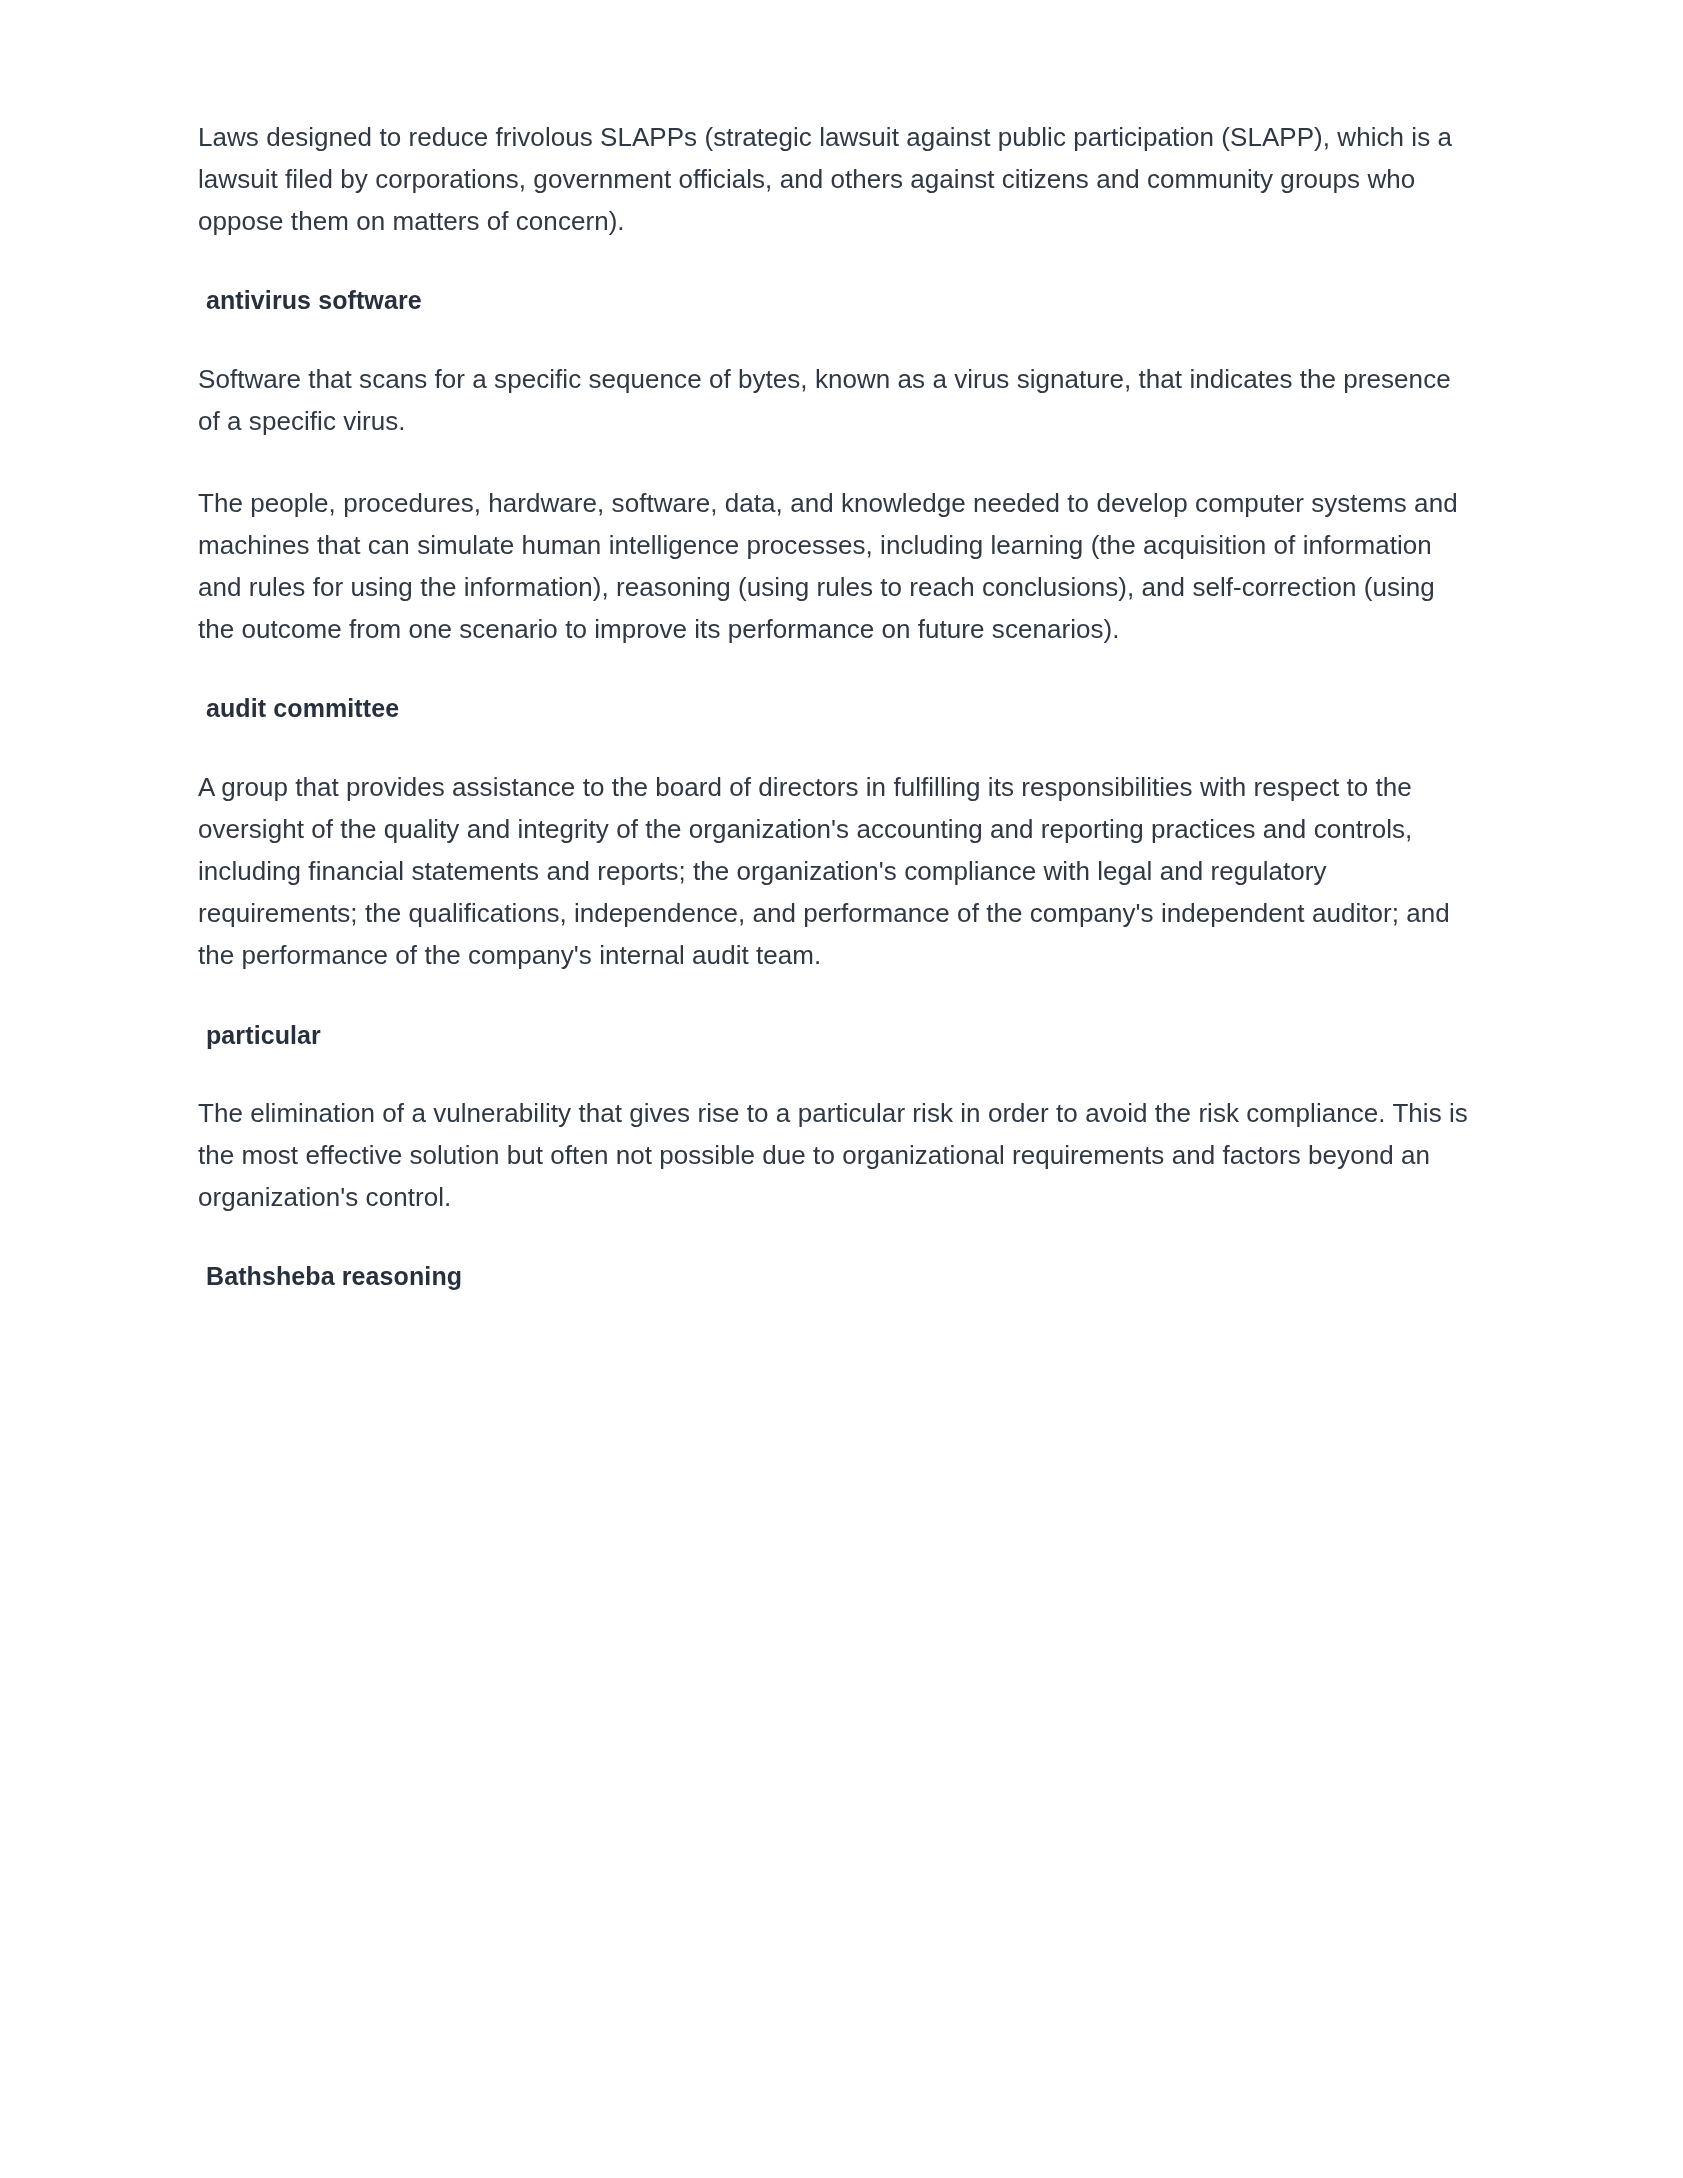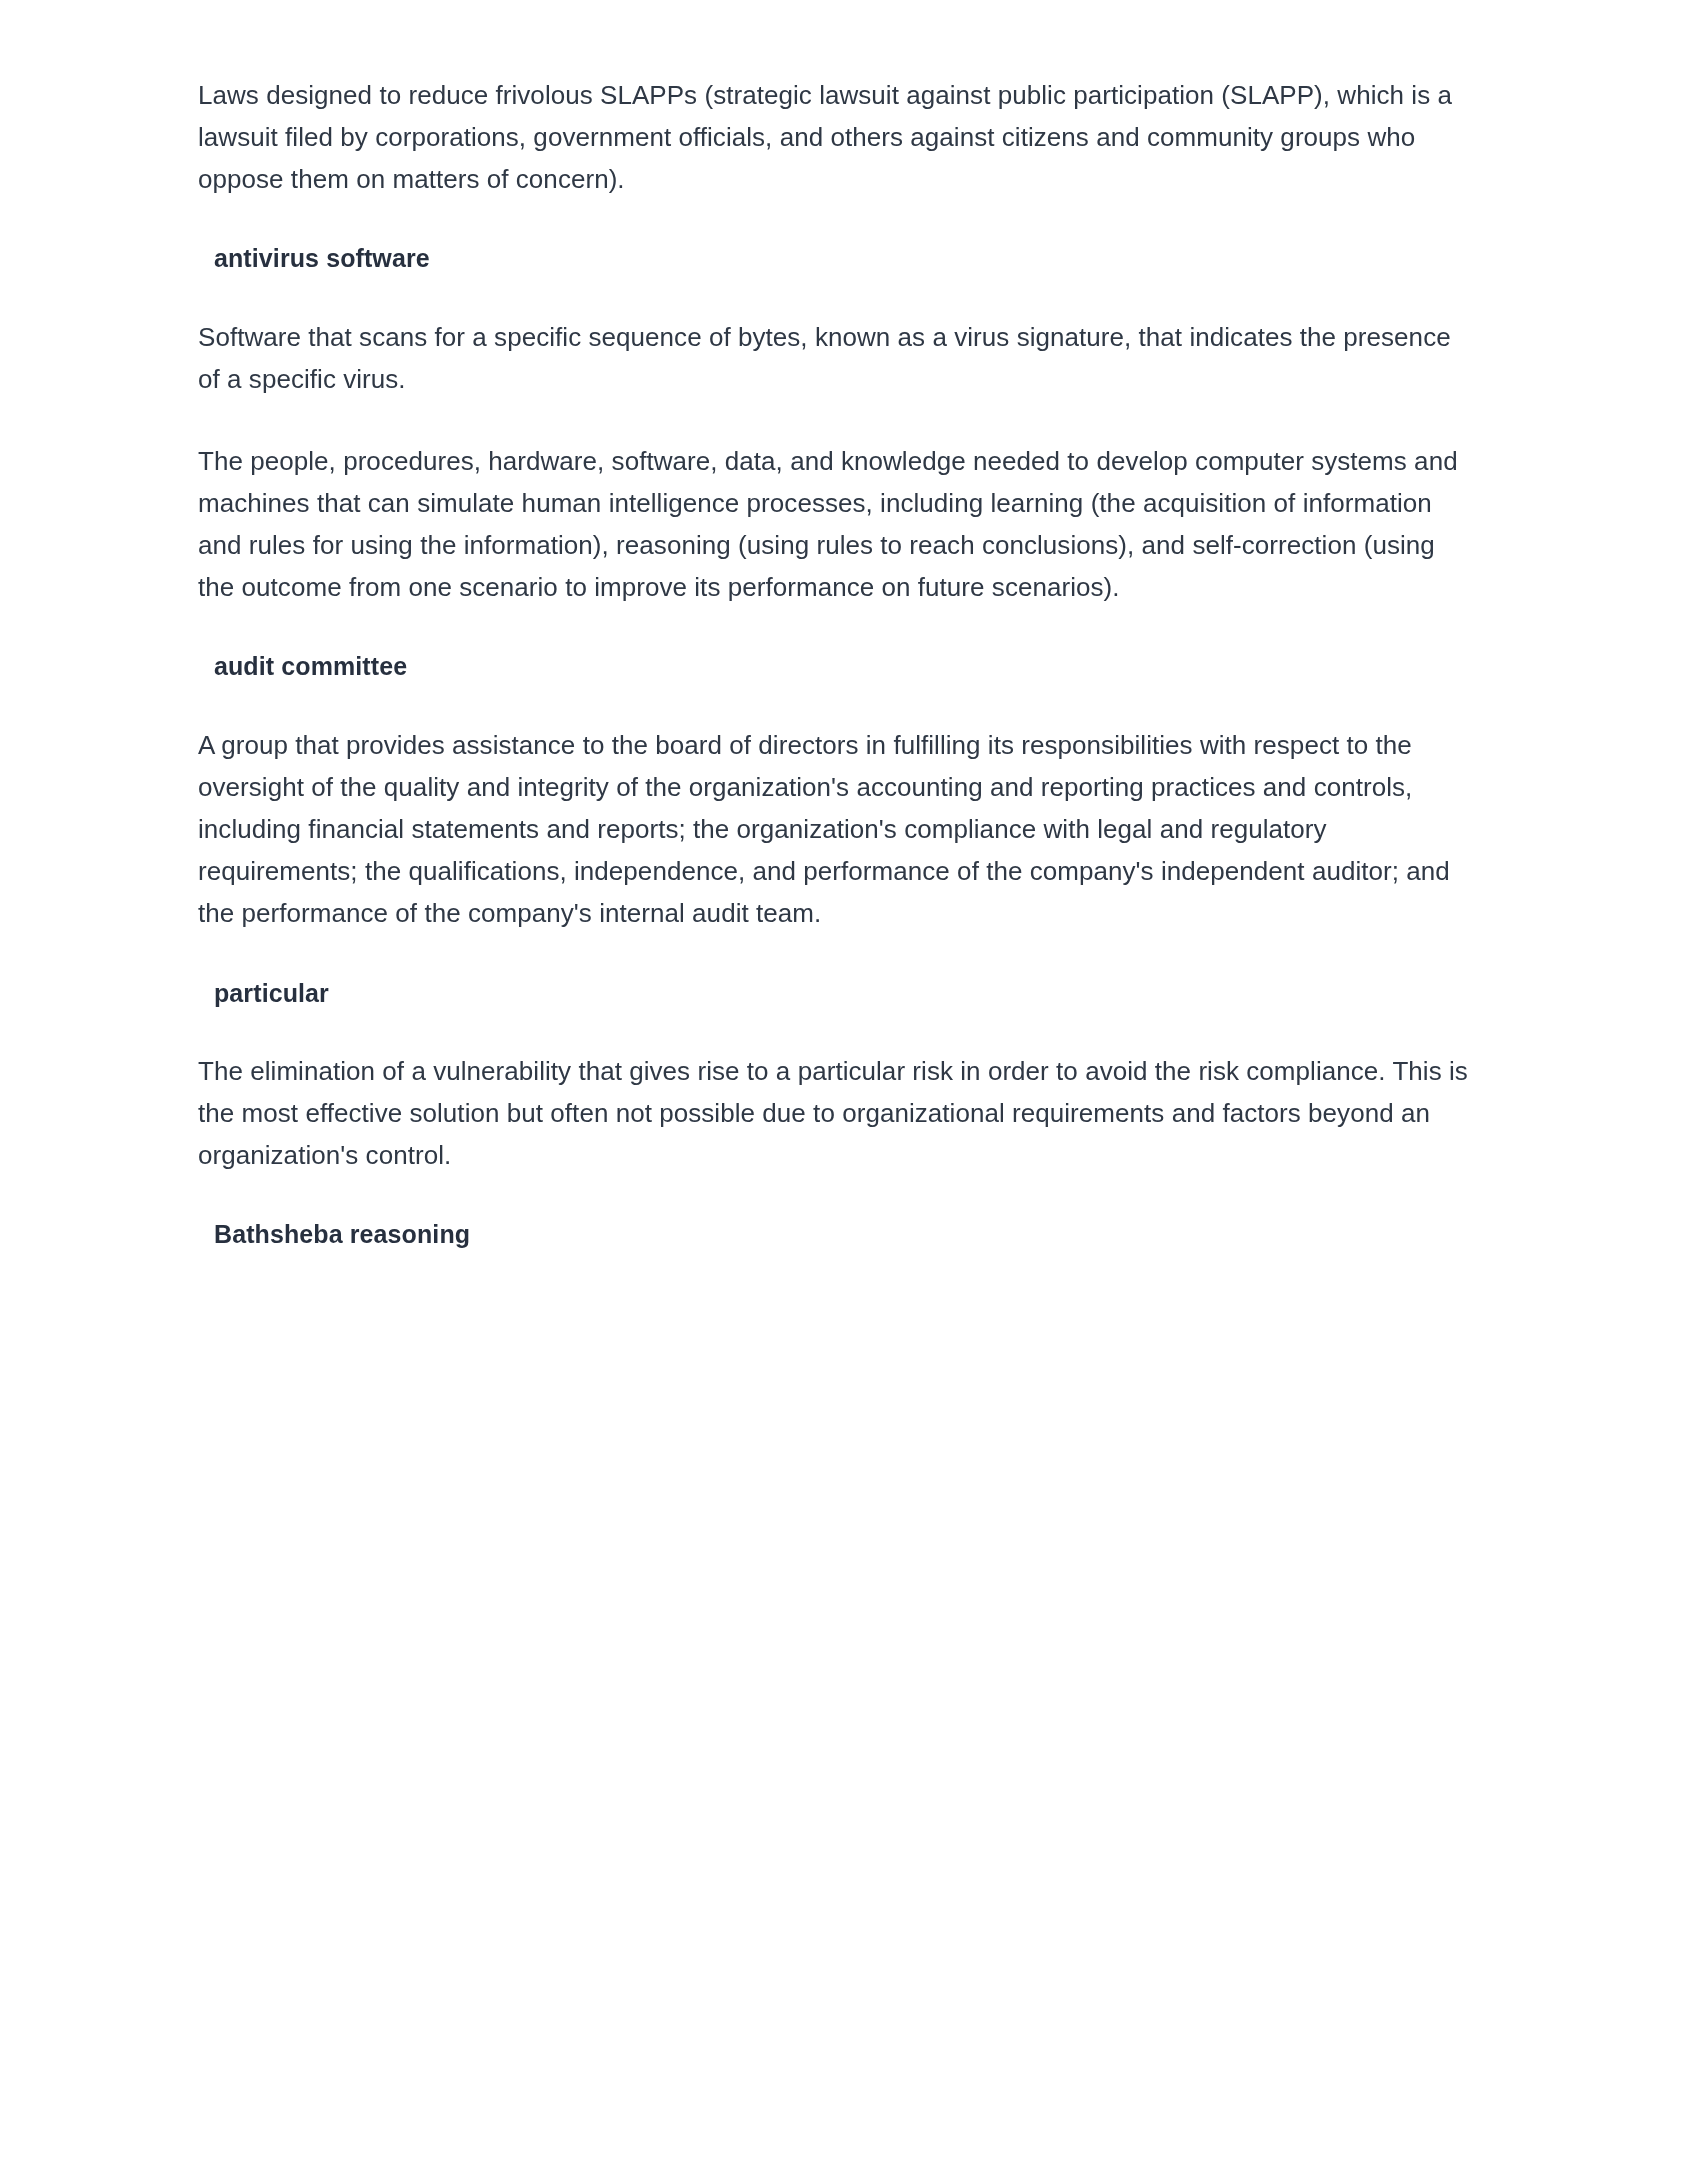--- a/index.html
+++ b/index.html
@@ -10,29 +10,29 @@
   body {
     width: 1683px;
     min-height: 2178px;
     font-family: "Liberation Sans", sans-serif;
     color: #2e3440;
   }
   .page {
     width: 1683px;
     min-height: 2178px;
     box-sizing: border-box;
-    padding: 74px 198px 119px 198px;
+    padding: 116px 198px 119px 198px;
     background: #ffffff;
   }
   .term {
     font-size: 25px;
     font-weight: bold;
     color: #27303f;
     line-height: 1.5;
-    margin: 0 0 38px 16px;
+    margin: 0 0 38px 8px;
     letter-spacing: 0.1px;
   }
   .para {
     font-size: 26px;
     font-weight: normal;
     color: #2f3845;
     line-height: 1.62;
     margin: 0 0 40px 0;
     letter-spacing: 0.05px;
     max-width: 1277px;

